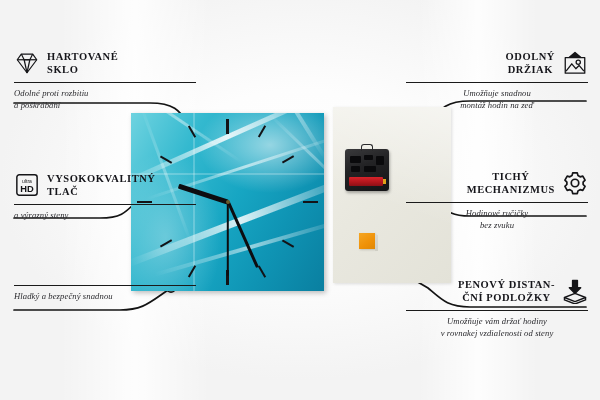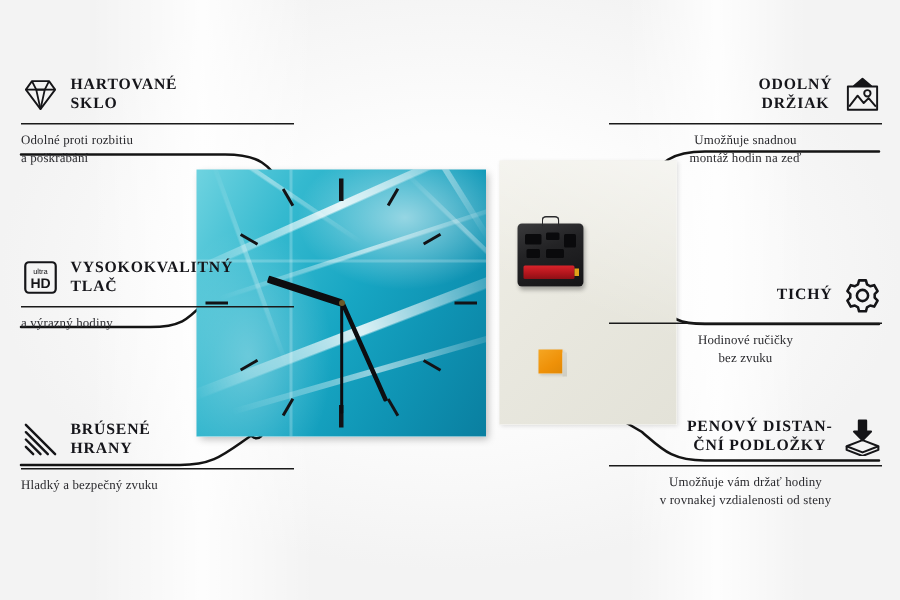--- a/index.html
+++ b/index.html
@@ -32,29 +32,29 @@
 
   .feat-icon { width:26px; height:26px; flex:0 0 26px; display:block; }
   .feat-title {
     font-size:10.5px; font-weight:bold; letter-spacing:.55px;
     line-height:1.28; color:#15151a; text-transform:uppercase;
   }
   .rule {
     height:1.3px; background:#1a1a1a; margin:5px 0 5px 0; width:100%;
   }
   .feat-desc {
-    font-size:8.6px; line-height:1.38; color:#2a2a2e; letter-spacing:.1px;
+    font-size:8.6px; line-height:1.38; color:#2a2a2e; letter-spacing:.1px;font-style:italic;
   }
 
   
   #f-glass   { top:50px;  }
   #f-print   { top:172px; }
   #f-edges   { top:280px; }
   #f-holder  { top:50px;  }
-  #f-mech    { top:184px; }
+  #f-mech    { top:170px; }
   #f-foam    { top:278px; }
 
   
   #wires { position:absolute; inset:0; width:600px; height:400px; pointer-events:none; }
 
   
   #product { position:absolute; left:131px; top:105px; width:320px; height:187px; }
 
   #backplate {
     position:absolute; left:202px; top:2px; width:118px; height:176px;
@@ -221,40 +221,26 @@
         <rect x="3.5" y="3.5" width="25" height="25" rx="3" fill="none" stroke="#151518" stroke-width="1.8"></rect>
         <text x="16" y="13.4" font-family="Liberation Sans, sans-serif" font-size="6.2" text-anchor="middle" fill="#151518">ultra</text>
         <text x="16" y="24.5" font-family="Liberation Sans, sans-serif" font-size="11.5" font-weight="bold" text-anchor="middle" fill="#151518">HD</text>
       </svg>
       <div>
         <div class="feat-title">VYSOKOKVALITNÝ</div>
         <div class="feat-title">TLAČ</div>
       </div>
     </div>
     <div class="rule"></div>
-    <div class="feat-desc">a výrazný hodiny</div>
+    <div class="feat-desc">a výrazný steny</div>
   </div>
 
   <div class="feat left" id="f-edges">
-    <div class="feat-head">
-      <svg class="feat-icon" viewBox="0 0 32 32">
-        <g stroke="#151518" stroke-width="2" stroke-linecap="round">
-          <path d="M4 4 L28 28"></path>
-            <path d="M4 10 L22 28"></path>
-            <path d="M4 16 L16 28"></path>
-            <path d="M4 22 L10 28"></path>
-        </g>
-      </svg>
-      <div>
-        <div class="feat-title">BRÚSENÉ</div>
-        <div class="feat-title">HRANY</div>
-      </div>
-    </div>
-    <div class="rule"></div>
-    <div class="feat-desc">Hladký a bezpečný zvuku</div>
+    <div class="rule"></div>
+    <div class="feat-desc">Hladký a bezpečný snadnou</div>
     <div class="feat-desc"></div>
   </div>
 
   <div class="feat right" id="f-holder">
     <div class="feat-head">
       <svg class="feat-icon" viewBox="0 0 32 32">
         <g fill="none" stroke="#151518" stroke-width="1.6" stroke-linejoin="round">
           <path d="M16 3 L9 9 H23 Z" fill="#151518"></path>
           <rect x="4" y="9.5" width="24" height="19"></rect>
           <path d="M5 26 L12 17 L17 23 L21 19 L27 26"></path>
@@ -274,20 +260,21 @@
   <div class="feat right" id="f-mech">
     <div class="feat-head">
       <svg class="feat-icon" viewBox="0 0 32 32">
         <g fill="none" stroke="#151518" stroke-width="2.1" stroke-linejoin="round">
           <path d="M13.2 3.6 h5.6 l.9 3.3 2.6 1.5 3.3-.9 2.8 4.9 -2.4 2.4 0 3 2.4 2.4 -2.8 4.9 -3.3-.9 -2.6 1.5 -.9 3.3 h-5.6 l-.9-3.3 -2.6-1.5 -3.3.9 -2.8-4.9 2.4-2.4 0-3 -2.4-2.4 2.8-4.9 3.3.9 2.6-1.5 z"></path>
           <circle cx="16" cy="16" r="4.6"></circle>
         </g>
       </svg>
       <div>
         <div class="feat-title">TICHÝ</div>
+        <div class="feat-title">MECHANIZMUS</div>
       </div>
     </div>
     <div class="rule"></div>
     <div class="feat-desc">Hodinové ručičky</div>
     <div class="feat-desc">bez zvuku</div>
   </div>
 
   <div class="feat right" id="f-foam">
     <div class="feat-head">
       <svg class="feat-icon" viewBox="0 0 32 32">

